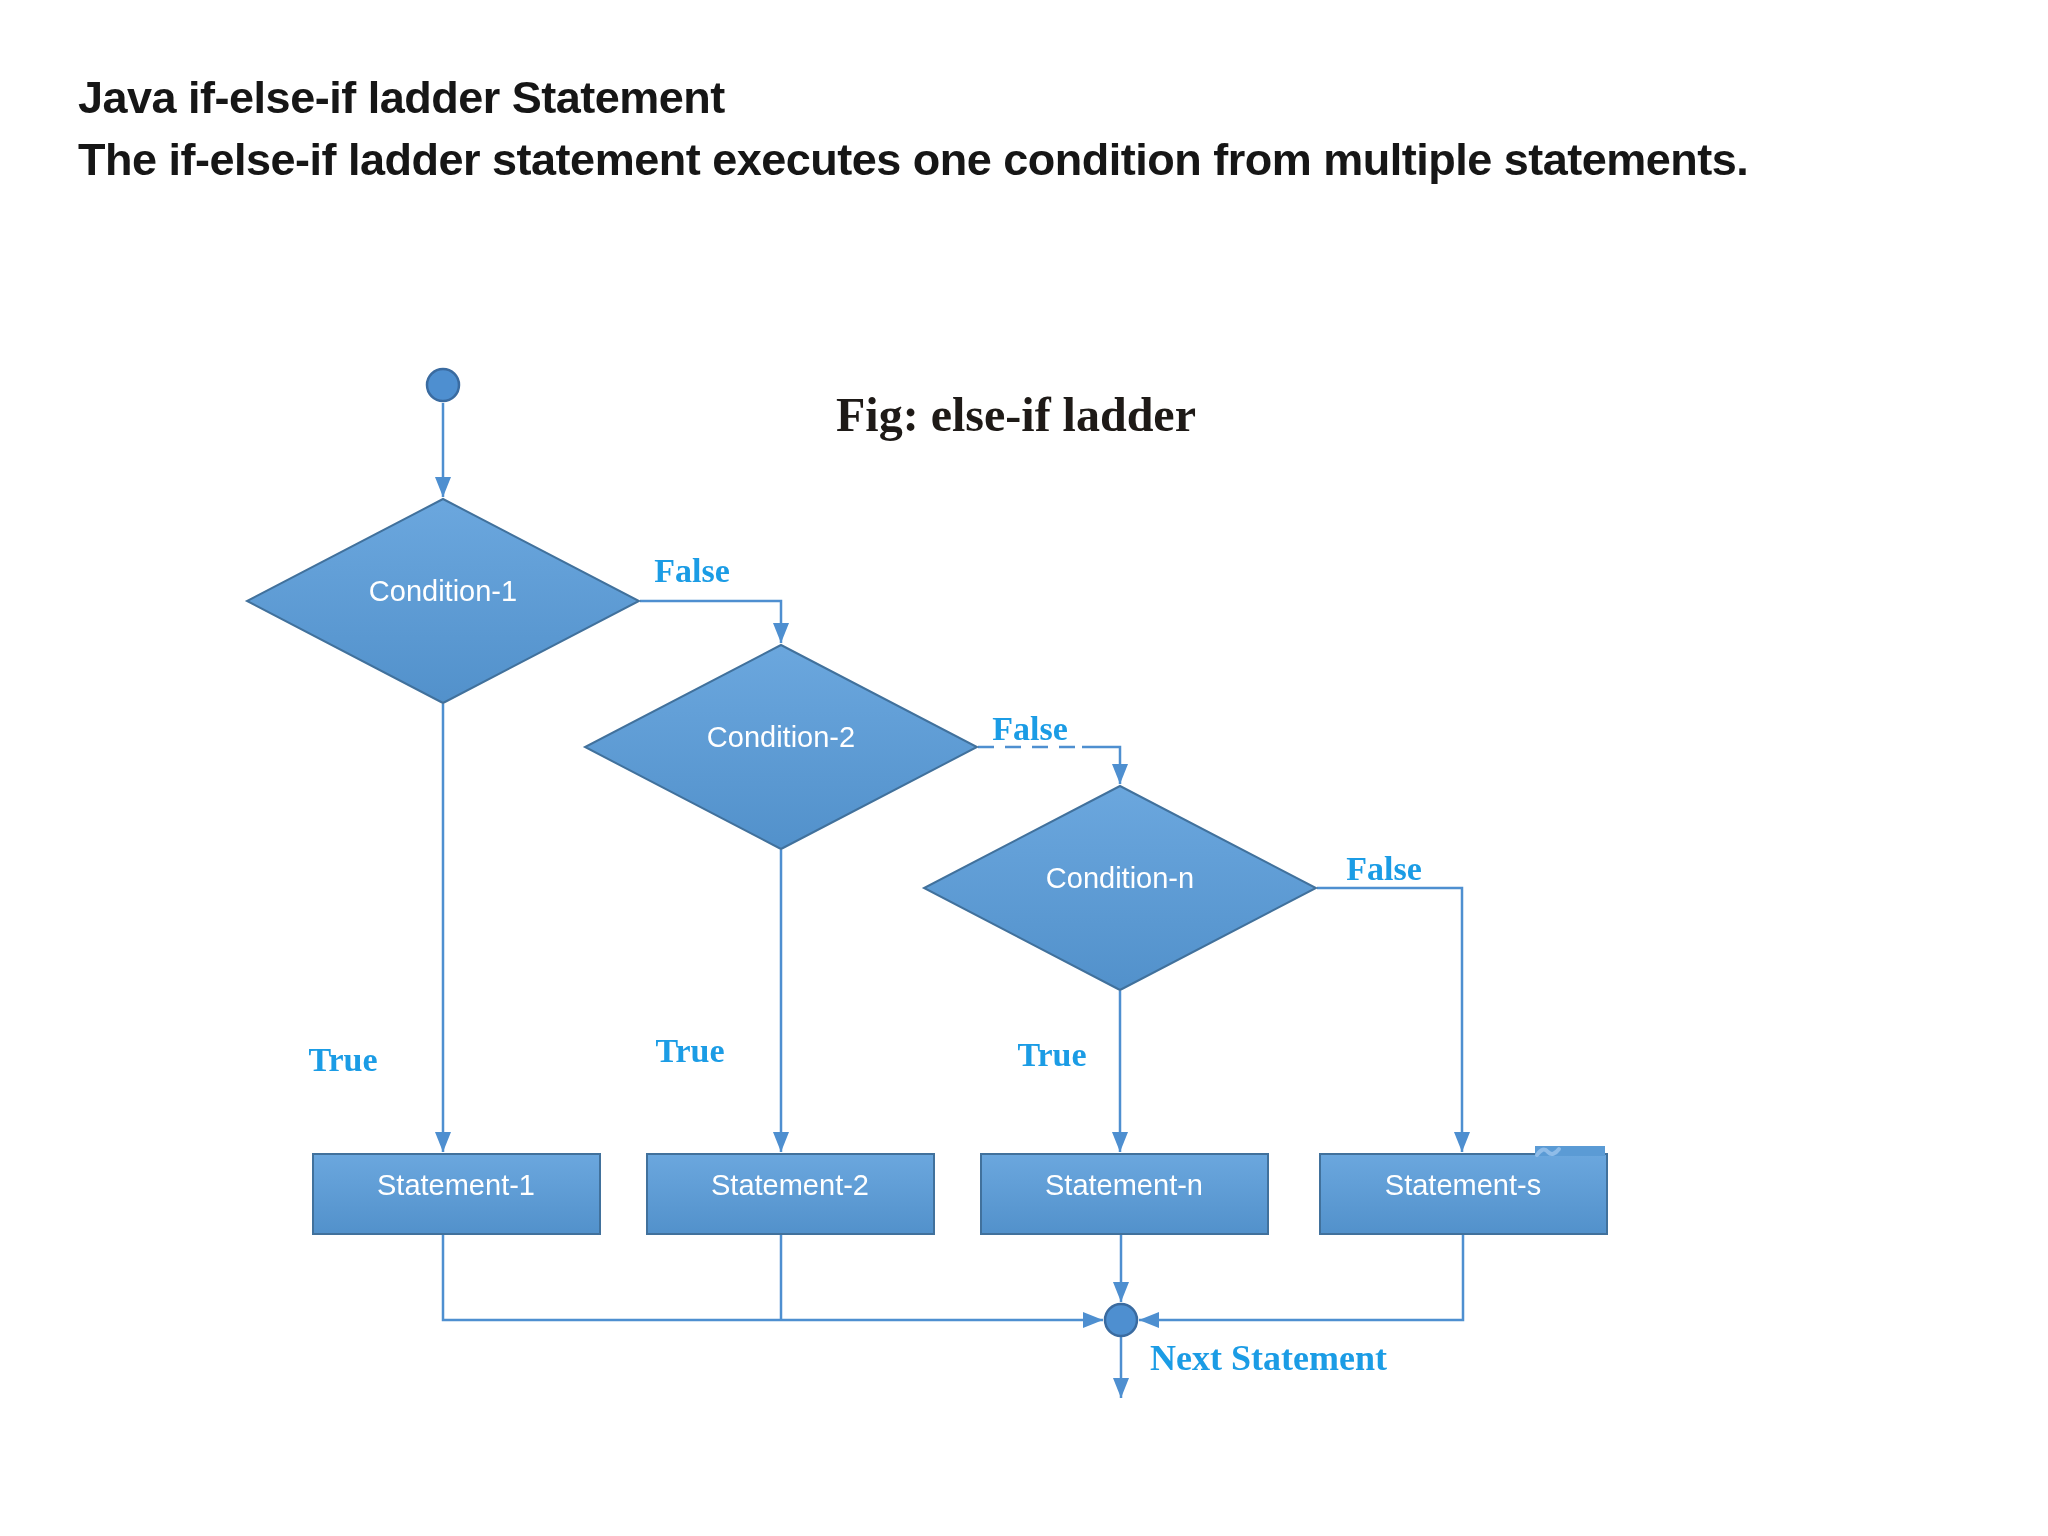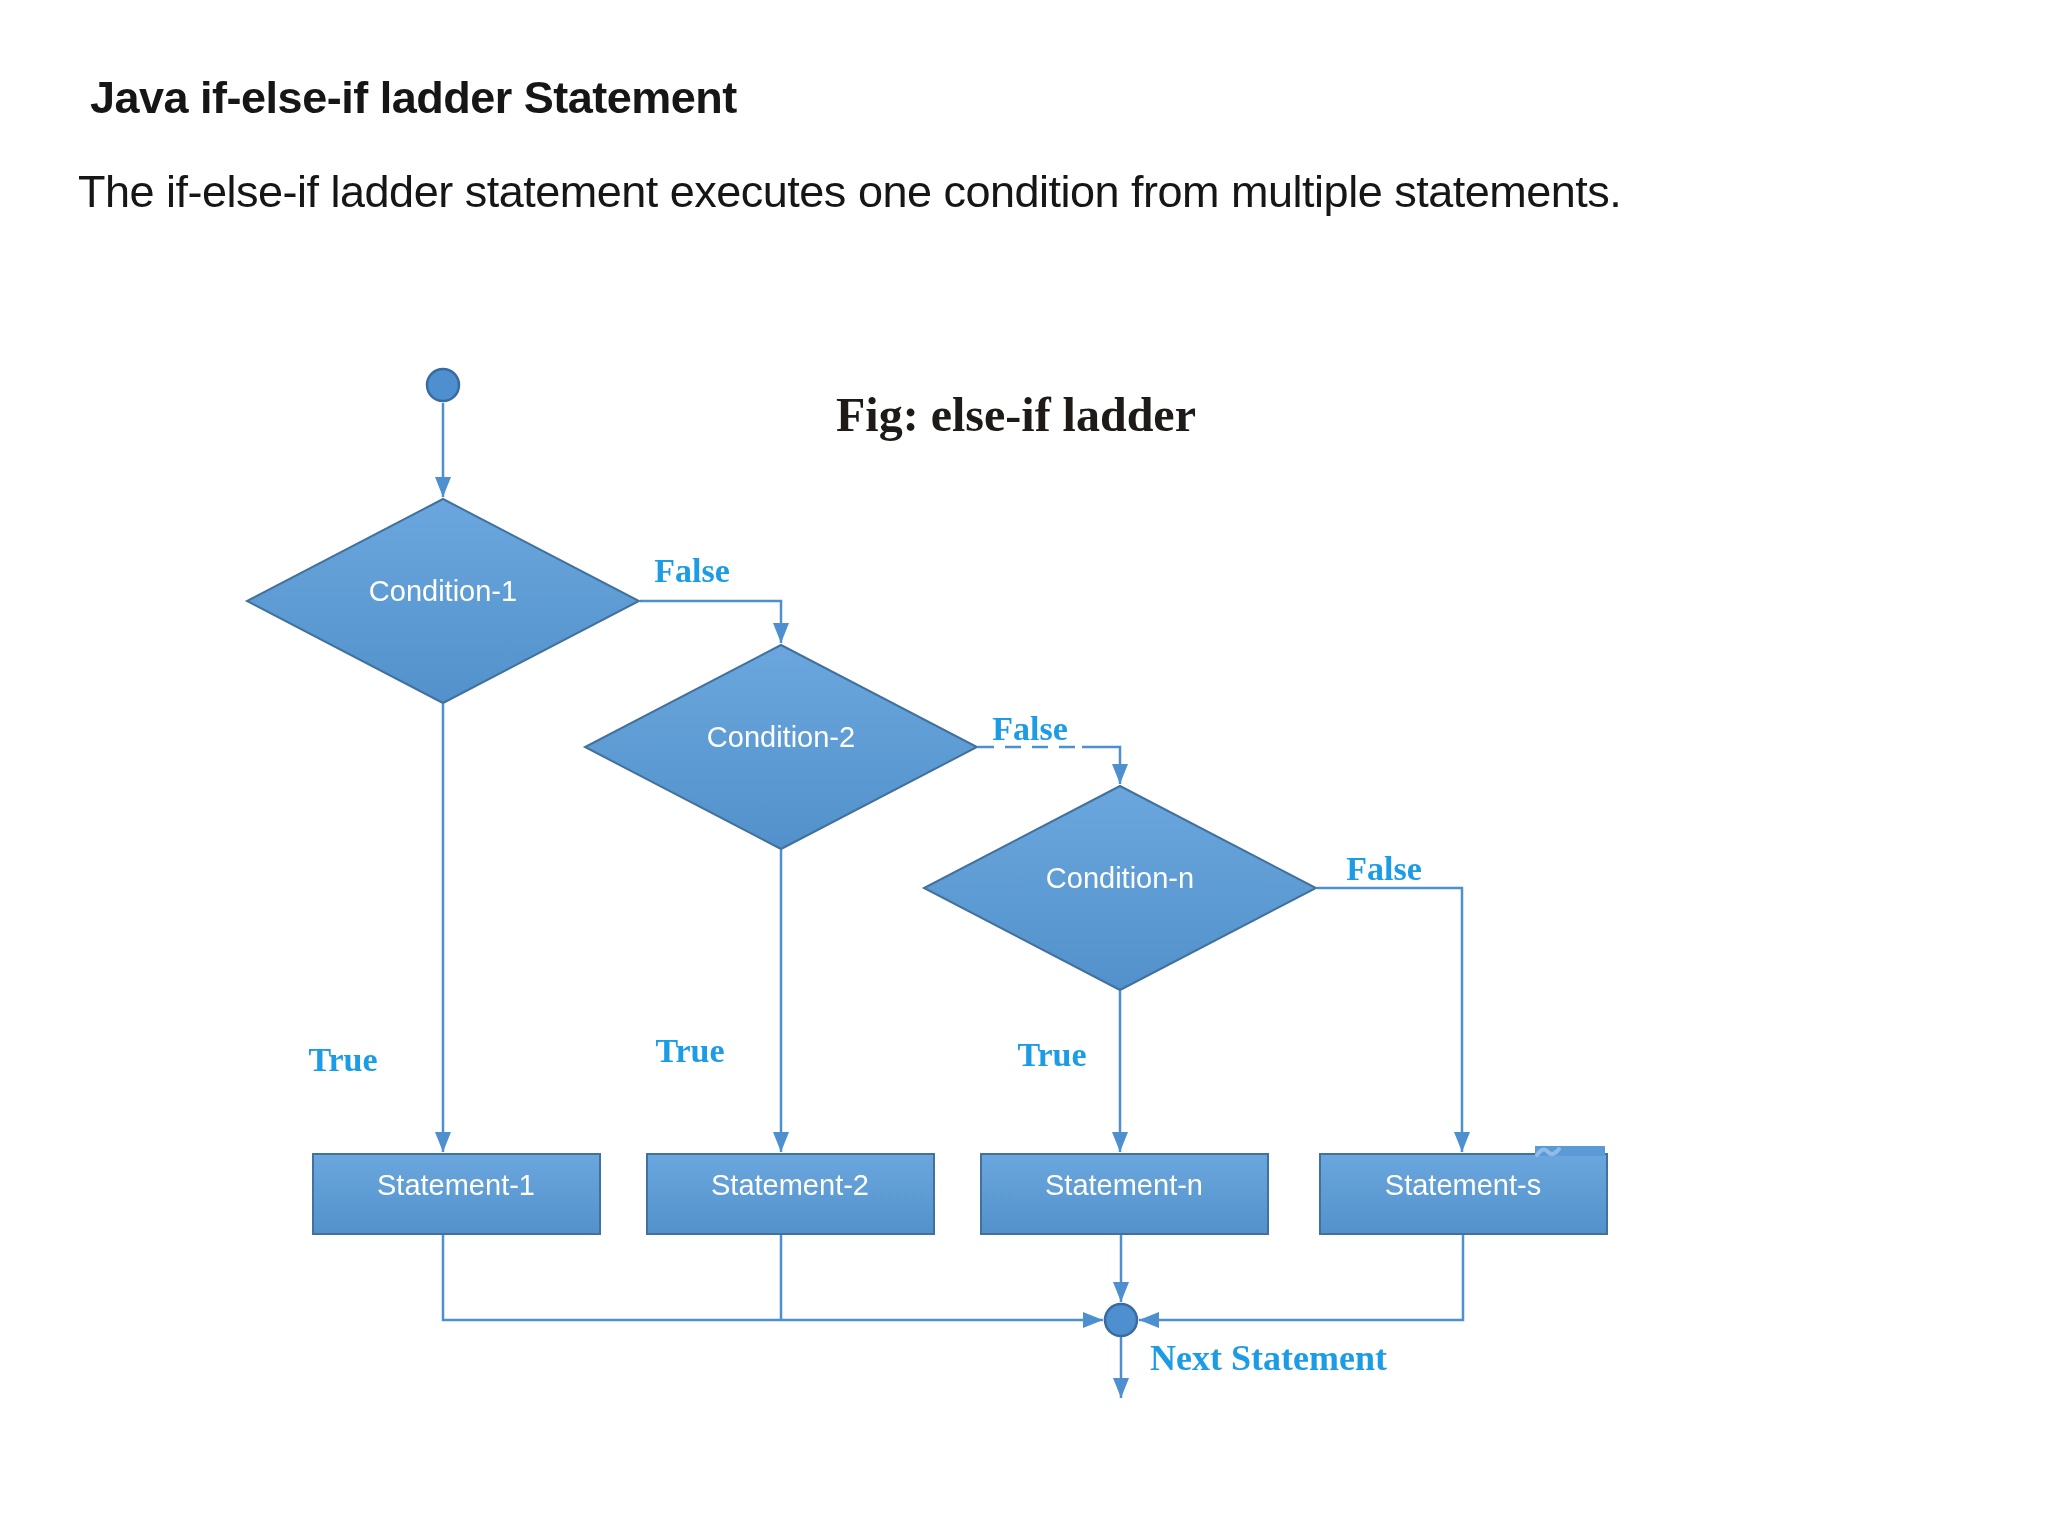--- a/index.html
+++ b/index.html
@@ -1,21 +1,21 @@
 <!DOCTYPE html>
 <html><head>
 <meta charset="utf-8">
 <style>
   html,body{margin:0;padding:0;background:#ffffff;}
   body{width:2048px;height:1536px;position:relative;overflow:hidden;
        font-family:"Liberation Sans",sans-serif;color:#161616;}
   .page-title{position:absolute;left:78px;top:72px;font-size:45px;font-weight:700;
-              letter-spacing:-0.5px;white-space:nowrap;margin-left:12px;}
-  .page-subtitle{position:absolute;left:78px;top:134px;font-size:45px;font-weight:400;
-              letter-spacing:-0.5px;white-space:nowrap;margin-top:32px;}
+              letter-spacing:-0.5px;white-space:nowrap;}
+  .page-subtitle{position:absolute;left:78px;top:134px;font-size:45px;font-weight:700;
+              letter-spacing:-0.5px;white-space:nowrap;}
   svg.flow{position:absolute;left:0;top:0;width:2048px;height:1536px;}
   .shape{fill:url(#shapeGrad);stroke:#41719C;stroke-width:2;}
   .conn{fill:none;stroke:#4E8FD0;stroke-width:2.5;}
   .conn-dashed{fill:none;stroke:#4E8FD0;stroke-width:2.5;stroke-dasharray:16 11;}
   .node-label{fill:#FFFFFF;font-family:"Liberation Sans",sans-serif;font-size:29px;
               text-anchor:middle;}
   .edge-label{fill:#1B9CE5;font-family:"Liberation Serif",serif;font-weight:700;
               font-size:34px;text-anchor:middle;}
   .next-label{fill:#1B9CE5;font-family:"Liberation Serif",serif;font-weight:700;
               font-size:36px;text-anchor:start;}

